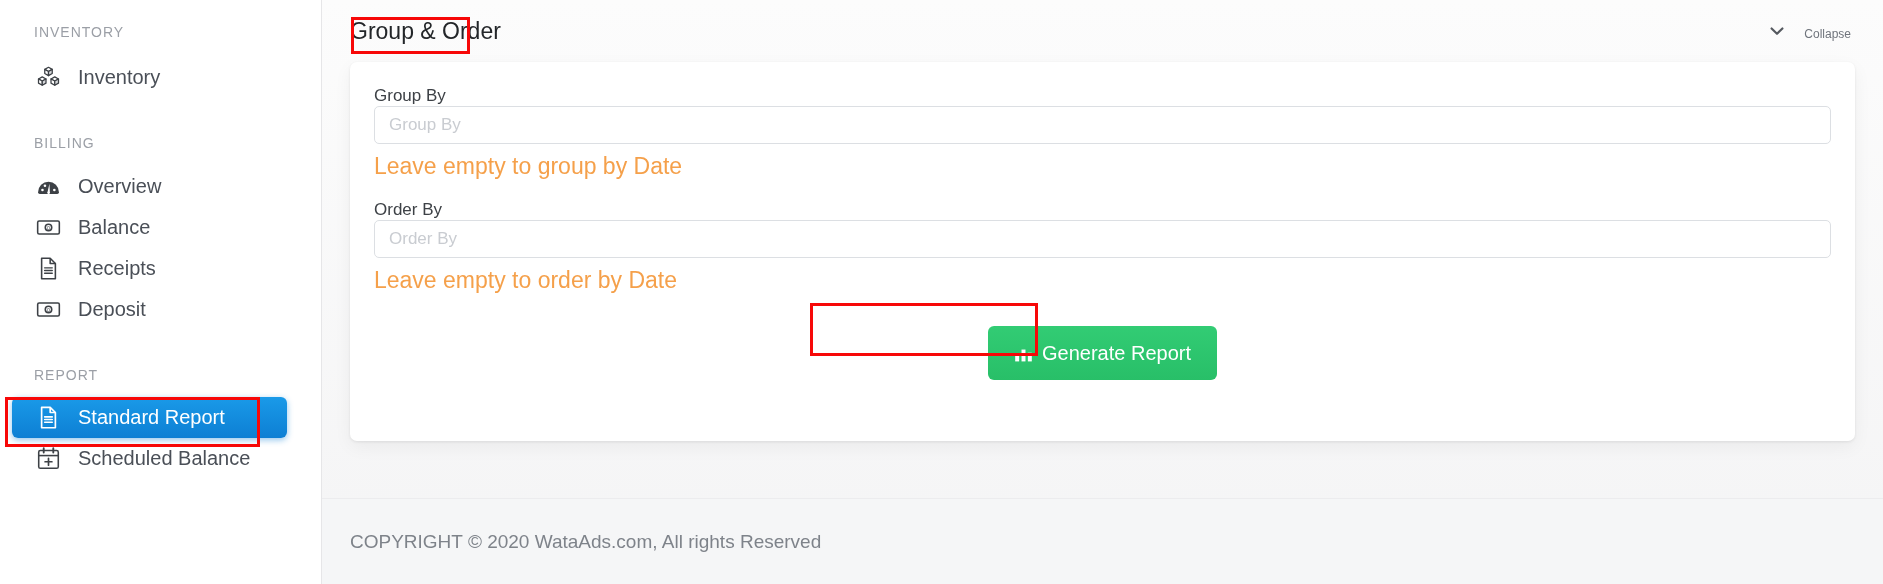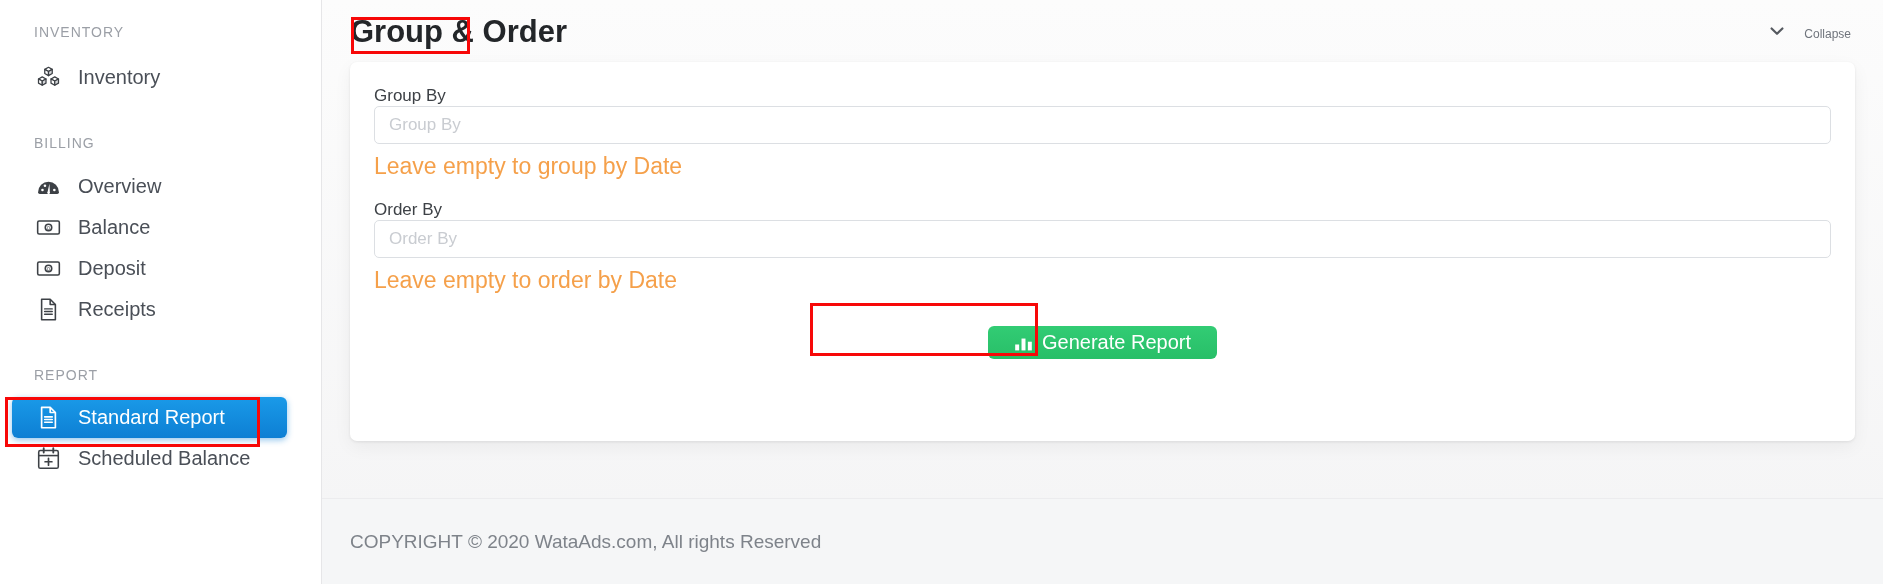--- a/index.html
+++ b/index.html
@@ -80,23 +80,23 @@
 
   .content-head {
     height: 62px;
     display: flex;
     align-items: center;
     justify-content: space-between;
     padding: 0 32px 0 28px;
   }
 
   .page-title {
-    font-size: 31px;
+    font-size: 23px;
     color: #232629;
-    font-weight: 700;
+    font-weight: 400;
     line-height: 1;
   }
 
   .collapse-ctl {
     display: flex;
     align-items: flex-end;
     gap: 17px;
     color: #6f747c;
     font-size: 12px;
   }
@@ -145,21 +145,21 @@
 
   .btn-generate {
     display: inline-flex;
     align-items: center;
     gap: 9px;
     background: #2ecc71;
     background: linear-gradient(to bottom,#32cc74,#28bf68);
     color: #ffffff;
     border: none;
     border-radius: 6px;
-    height: 33px;
+    height: 54px;
     padding: 0 26px;
     font-size: 20px;
     font-family: "Liberation Sans", sans-serif;
     cursor: pointer;
   }
 
   
   .footer {
     position: absolute;
     left: 0; right: 0; bottom: 0;
@@ -246,37 +246,37 @@
           <circle cx="12" cy="12" r="3.1" fill="none" stroke="#3d4146" stroke-width="1.5"></circle>
           <text x="12" y="14.5" font-size="5" text-anchor="middle" fill="#3d4146" font-family="Liberation Sans, sans-serif">0</text>
         </svg>
       </span>
       <span class="lbl">Balance</span>
     </div>
 
     <div class="nav-item">
       <span class="ico">
         <svg width="25" height="25" viewBox="0 0 24 24">
+          <path d="M5.4 2.2h8.2l5 5v14.6H5.4Z" fill="#fff" stroke="#3d4146" stroke-width="1.5" stroke-linejoin="round"></path>
+          <path d="M13.6 2.2v5h5" fill="none" stroke="#3d4146" stroke-width="1.5" stroke-linejoin="round"></path>
+          <path d="M8.3 11.4h7.3M8.3 14h7.3M8.3 16.6h7.3" stroke="#3d4146" stroke-width="1.4" stroke-linecap="round"></path>
+        </svg>
+      </span>
+      <span class="lbl">Receipts</span>
+    </div>
+
+    <div class="nav-item">
+      <span class="ico">
+        <svg width="25" height="25" viewBox="0 0 24 24">
           <rect x="1.6" y="5.8" width="20.8" height="12.4" rx="1.4" fill="#fff" stroke="#3d4146" stroke-width="1.5"></rect>
           <circle cx="12" cy="12" r="3.1" fill="none" stroke="#3d4146" stroke-width="1.5"></circle>
           <text x="12" y="14.5" font-size="5" text-anchor="middle" fill="#3d4146" font-family="Liberation Sans, sans-serif">0</text>
         </svg>
       </span>
       <span class="lbl">Deposit</span>
-    </div>
-
-    <div class="nav-item">
-      <span class="ico">
-        <svg width="25" height="25" viewBox="0 0 24 24">
-          <path d="M5.4 2.2h8.2l5 5v14.6H5.4Z" fill="#fff" stroke="#3d4146" stroke-width="1.5" stroke-linejoin="round"></path>
-          <path d="M13.6 2.2v5h5" fill="none" stroke="#3d4146" stroke-width="1.5" stroke-linejoin="round"></path>
-          <path d="M8.3 11.4h7.3M8.3 14h7.3M8.3 16.6h7.3" stroke="#3d4146" stroke-width="1.4" stroke-linecap="round"></path>
-        </svg>
-      </span>
-      <span class="lbl">Receipts</span>
     </div>
 
     <div style="height:37px"></div>
 
     <div class="nav-section-label">REPORT</div>
 
     <div style="height:14px"></div>
 
     <div class="nav-item active">
       <span class="ico">

